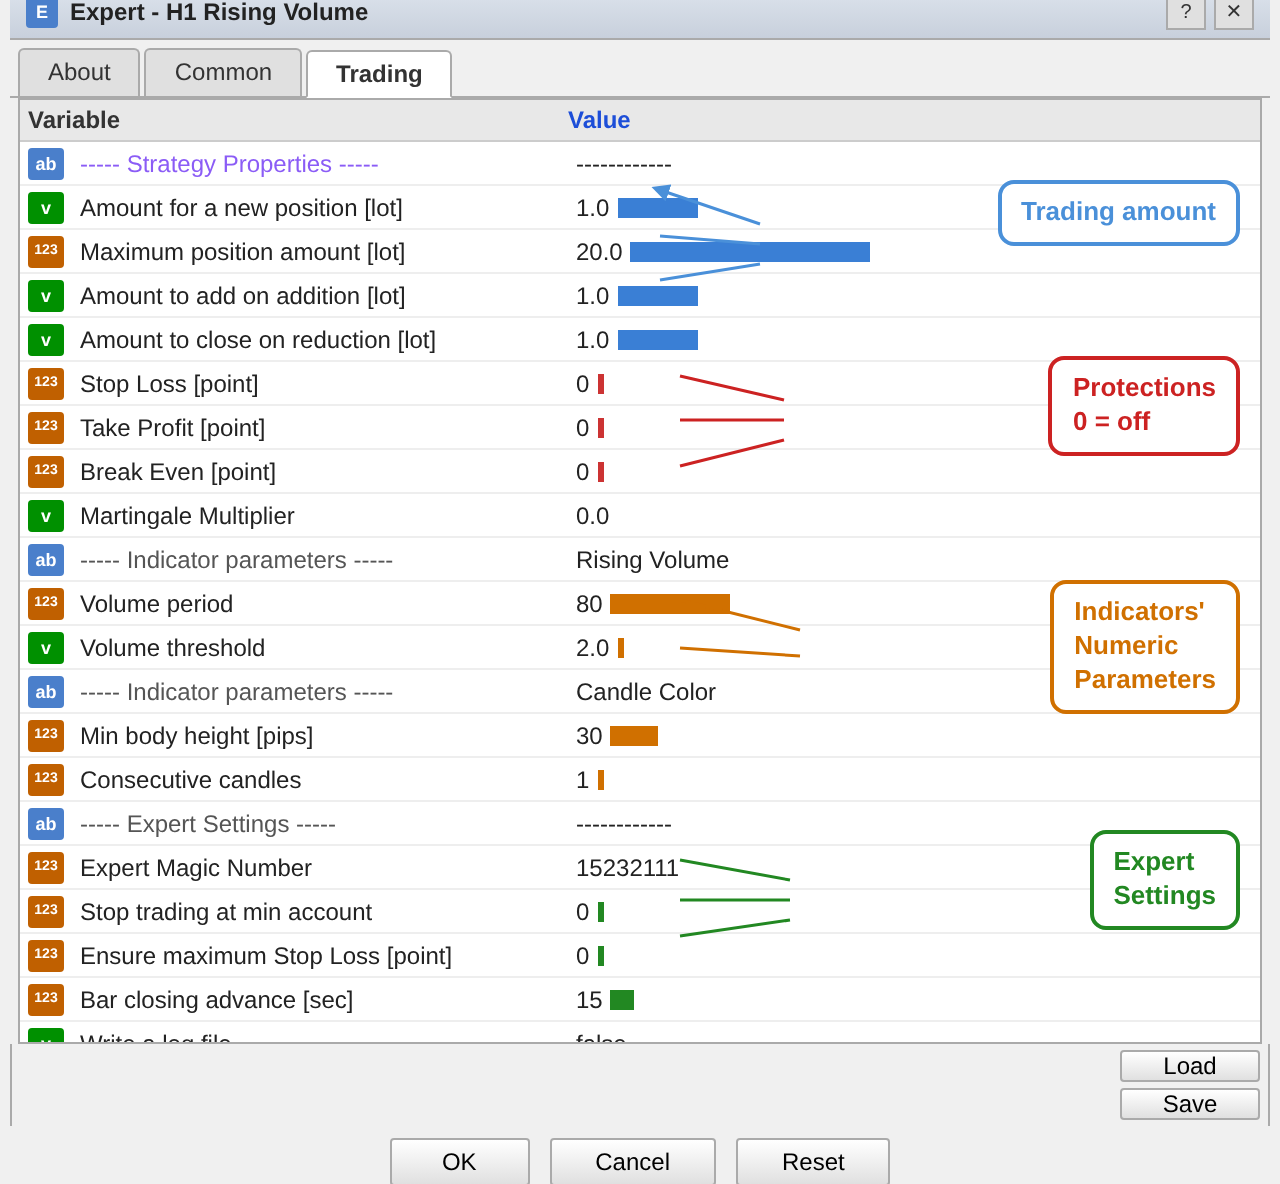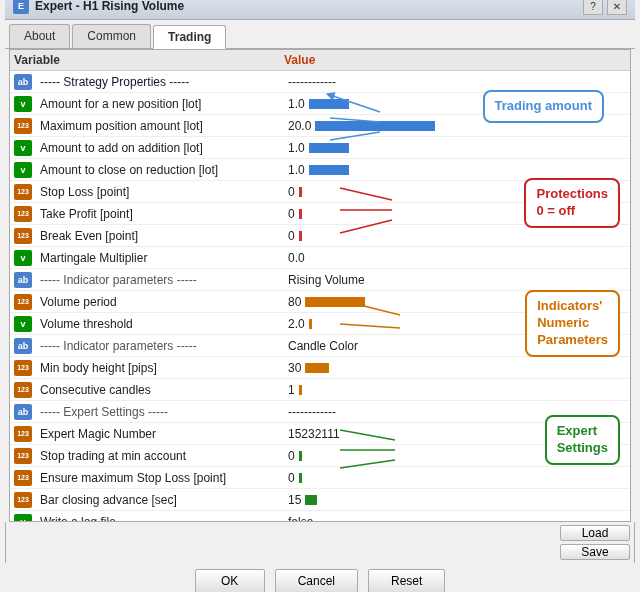--- a/index.html
+++ b/index.html
@@ -77,21 +77,21 @@
       z-index: 1;
     }
 
     .table-header {
       display: flex;
       background: #e8e8e8;
       border-bottom: 1px solid #ccc;
       padding: 3px 4px;
     }
     .col-variable { flex: 0 0 270px; font-weight: 600; color: #333; }
-    .col-value { flex: 1; font-weight: 600; color: #c2410c; }
+    .col-value { flex: 1; font-weight: 600; color: #1d4ed8; }
 
     .table-body { overflow-y: auto; max-height: 450px; }
 
     .row {
       display: flex;
       align-items: center;
       border-bottom: 1px solid #eee;
       min-height: 22px;
       padding: 1px 4px;
     }
@@ -227,21 +227,21 @@
   <div style="position:relative; background:#fff; border:1px solid #aaa; margin:0 4px;">
 
     <div class="table-header">
       <div class="col-variable">Variable</div>
       <div class="col-value">Value</div>
     </div>
 
     <div class="table-body" id="table-body">
     <div class="row">
           <div class="row-icon" style="background: rgb(74, 127, 203); font-size: 9px;">ab</div>
-          <div class="row-name" style="color: #0f172a;">----- Strategy Properties -----</div>
+          <div class="row-name" style="color: #8b5cf6;">----- Strategy Properties -----</div>
           <div class="row-value">
             <span class="value-text">------------</span>
           </div>
         </div>
         <div class="row">
           <div class="row-icon" style="background: rgb(0, 144, 0); font-size: 9px;">v</div>
           <div class="row-name">Amount for a new position [lot]</div>
           <div class="row-value">
             <span class="value-text">1.0</span>
             <div class="value-bar" style="background: rgb(58, 127, 213); width: 40px; height: 10px;"></div>
@@ -413,21 +413,21 @@
         <line x1="385" y1="400" x2="330" y2="400" stroke="#228822" stroke-width="1.5"></line>
         <line x1="385" y1="410" x2="330" y2="418" stroke="#228822" stroke-width="1.5"></line>
 
         <defs>
           <marker id="arrowBlue" markerWidth="6" markerHeight="6" refX="3" refY="3" orient="auto">
             <path d="M0,0 L0,6 L6,3 z" fill="#4a90d9"></path>
           </marker>
         </defs>
       </svg>
 
-      <div class="annotation-bubble bubble-blue" style="right: 26px; top: 40px;">
+      <div class="annotation-bubble bubble-blue" style="right: 10px; top: 40px;">
         <span>Trading amount</span>
       </div>
 
       <div class="annotation-bubble bubble-red" style="right: 10px; top: 128px;">
         <span>Protections</span><br>
         <span>0 = off</span>
       </div>
 
       <div class="annotation-bubble bubble-orange" style="right: 10px; top: 240px;">
         <span>Indicators'</span><br>

